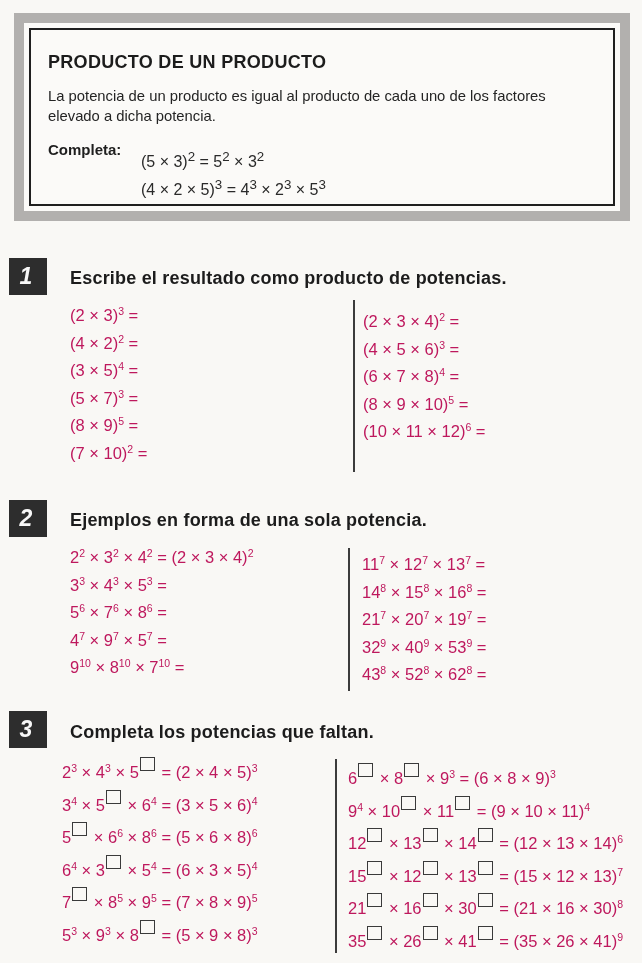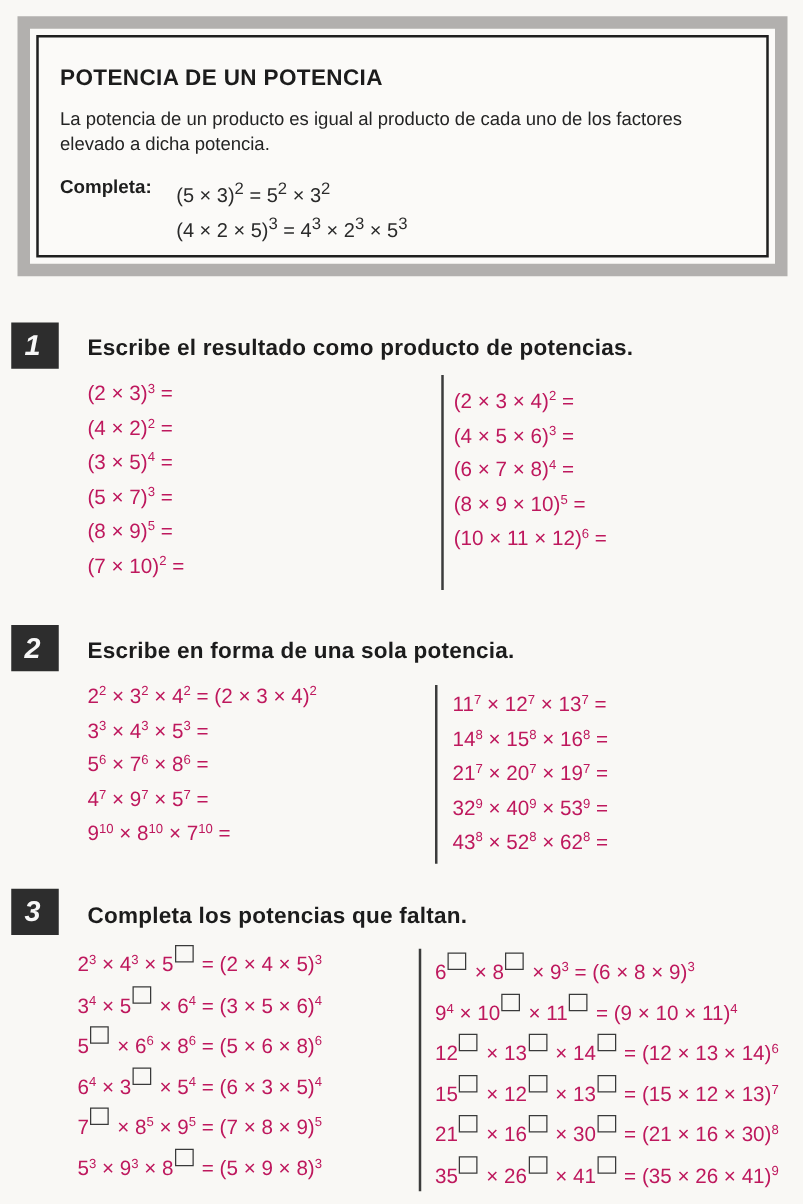--- a/index.html
+++ b/index.html
@@ -36,21 +36,21 @@
   .box-desc {
     font-size:14.8px; line-height:1.32; color:#242424;
     width:552px; margin-bottom:13px;
   }
   .examples-row { display:flex; }
   .examples-label {
     font-size:15px; font-weight:bold; color:#1e1e1e;
     width:93px; padding-top:2px;
   }
   .example-eq {
-    font-size:16px; color:#2a2a2a; line-height:24px; height:28px;
+    font-size:16px; color:#2a2a2a; line-height:36px; height:28px;
     white-space:nowrap;
   }
 
   
   .badge {
     position:absolute; left:9px; width:38px; height:37px;
     background:#2d2d2d; color:#f7f7f7;
     font-style:italic; font-weight:bold; font-size:23px;
     display:flex; align-items:center; justify-content:center;
     padding-right:4px;
@@ -77,21 +77,21 @@
   .divider {
     position:absolute; width:2px; background:#3c3c3c;
   }
 </style>
 </head>
 <body>
 
 <div class="frame">
   <div class="frame-white">
     <div class="frame-line">
-      <div class="box-title">POTENCIA DE UN POTENCIA</div>
+      <div class="box-title">PRODUCTO DE UN PRODUCTO</div>
       <div class="box-desc">La potencia de un producto es igual al producto de cada uno de los factores elevado a dicha potencia.</div>
       <div class="examples-row">
         <div class="examples-label">Completa:</div>
         <div>
           <div class="example-eq">(5 × 3)<sup>2</sup> = 5<sup>2</sup> × 3<sup>2</sup></div>
           <div class="example-eq">(4 × 2 × 5)<sup>3</sup> = 4<sup>3</sup> × 2<sup>3</sup> × 5<sup>3</sup></div>
         </div>
       </div>
     </div>
   </div>
@@ -115,21 +115,21 @@
   <div class="eq">(2 × 3 × 4)<sup>2</sup> =</div>
   <div class="eq">(4 × 5 × 6)<sup>3</sup> =</div>
   <div class="eq">(6 × 7 × 8)<sup>4</sup> =</div>
   <div class="eq">(8 × 9 × 10)<sup>5</sup> =</div>
   <div class="eq">(10 × 11 × 12)<sup>6</sup> =</div>
 </div>
 
 <div class="badge" style="top:500px;">
   <span>2</span>
 </div>
-<div class="instruction" style="top:510px;">Escribe en forma de una sola potencia.</div>
+<div class="instruction" style="top:510px;">Ejemplos en forma de una sola potencia.</div>
 
 <div class="col s12" style="left:70px; top:544px;">
   <div class="eq">2<sup>2</sup> × 3<sup>2</sup> × 4<sup>2</sup> = (2 × 3 × 4)<sup>2</sup></div>
   <div class="eq">3<sup>3</sup> × 4<sup>3</sup> × 5<sup>3</sup> =</div>
   <div class="eq">5<sup>6</sup> × 7<sup>6</sup> × 8<sup>6</sup> =</div>
   <div class="eq">4<sup>7</sup> × 9<sup>7</sup> × 5<sup>7</sup> =</div>
   <div class="eq">9<sup>10</sup> × 8<sup>10</sup> × 7<sup>10</sup> =</div>
 </div>
 <div class="divider" style="left:348px; top:548px; height:143px;"></div>
 <div class="col s12" style="left:362px; top:551px;">

